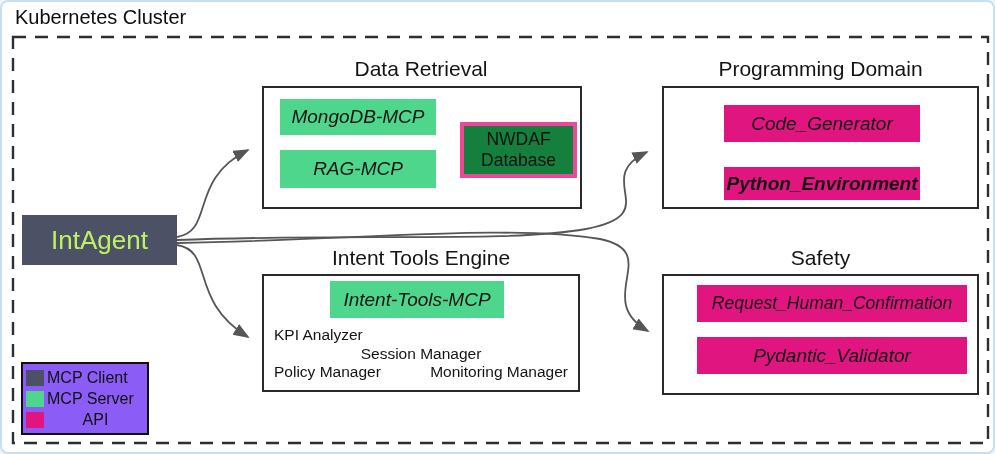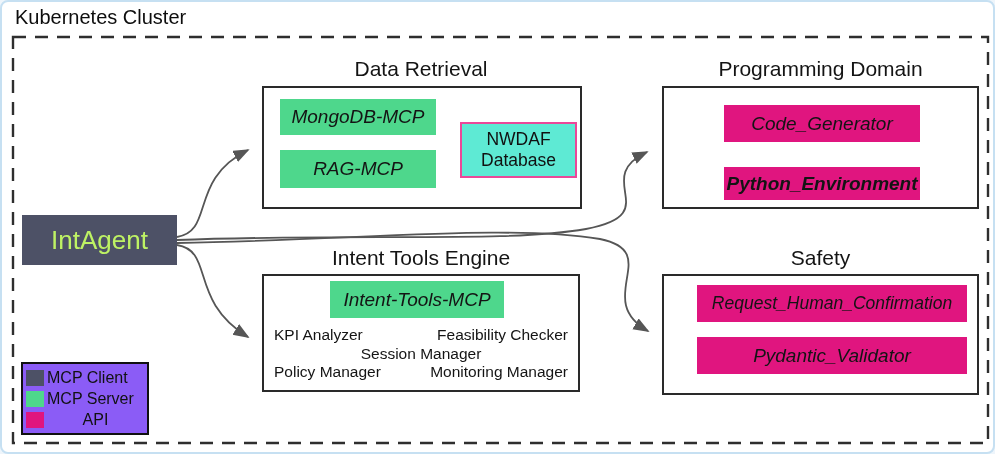--- a/index.html
+++ b/index.html
@@ -25,21 +25,21 @@
   }
   .chip{
     position:absolute;display:flex;align-items:center;justify-content:center;
     font-style:italic;color:#141414;
   }
   .chip.green{background:#4ed78c;font-size:19px;}
   .chip.pink{background:#e0157f;font-size:19px;}
   .chip.small{font-size:17.5px;}
   .db-box{
     position:absolute;left:458px;top:120px;width:117px;height:56px;
-    background:#5eead4;border:2px solid #ec4899;display:flex;flex-direction:column;
+    background:#15803d;border:4px solid #ec4899;display:flex;flex-direction:column;
     align-items:center;justify-content:center;font-size:17.5px;line-height:21px;
   }
   .agent-box{
     position:absolute;left:20px;top:213px;width:155px;height:50px;
     background:#4d5166;color:#bef264;font-size:26px;
     display:flex;align-items:center;justify-content:center;
   }
   .tools{
     position:absolute;left:270px;top:324px;width:298px;
     font-size:15.5px;line-height:18.5px;color:#141414;
@@ -100,21 +100,20 @@
   <div class="group-box" style="left:660px;top:84px;width:317px;height:123px;"></div>
   <div class="chip pink" style="left:722px;top:103px;width:196px;height:37px;">Code_Generator</div>
   <div class="chip pink" style="left:722px;top:165px;width:196px;height:33px;font-weight:bold;">Python_Environment</div>
 
   <div class="section-title" style="left:260px;top:243px;width:318px;">Intent Tools Engine</div>
   <div class="group-box" style="left:260px;top:272px;width:318px;height:118px;"></div>
   <div class="chip green" style="left:328px;top:279px;width:174px;height:37px;">Intent-Tools-MCP</div>
   <div class="tools">
     <div class="row">
       <span>KPI Analyzer</span>
-      <span>Feasibility Checker</span>
     </div>
     <div class="row center">
       <span>Session Manager</span>
     </div>
     <div class="row">
       <span>Policy Manager</span>
       <span>Monitoring Manager</span>
     </div>
   </div>
 

